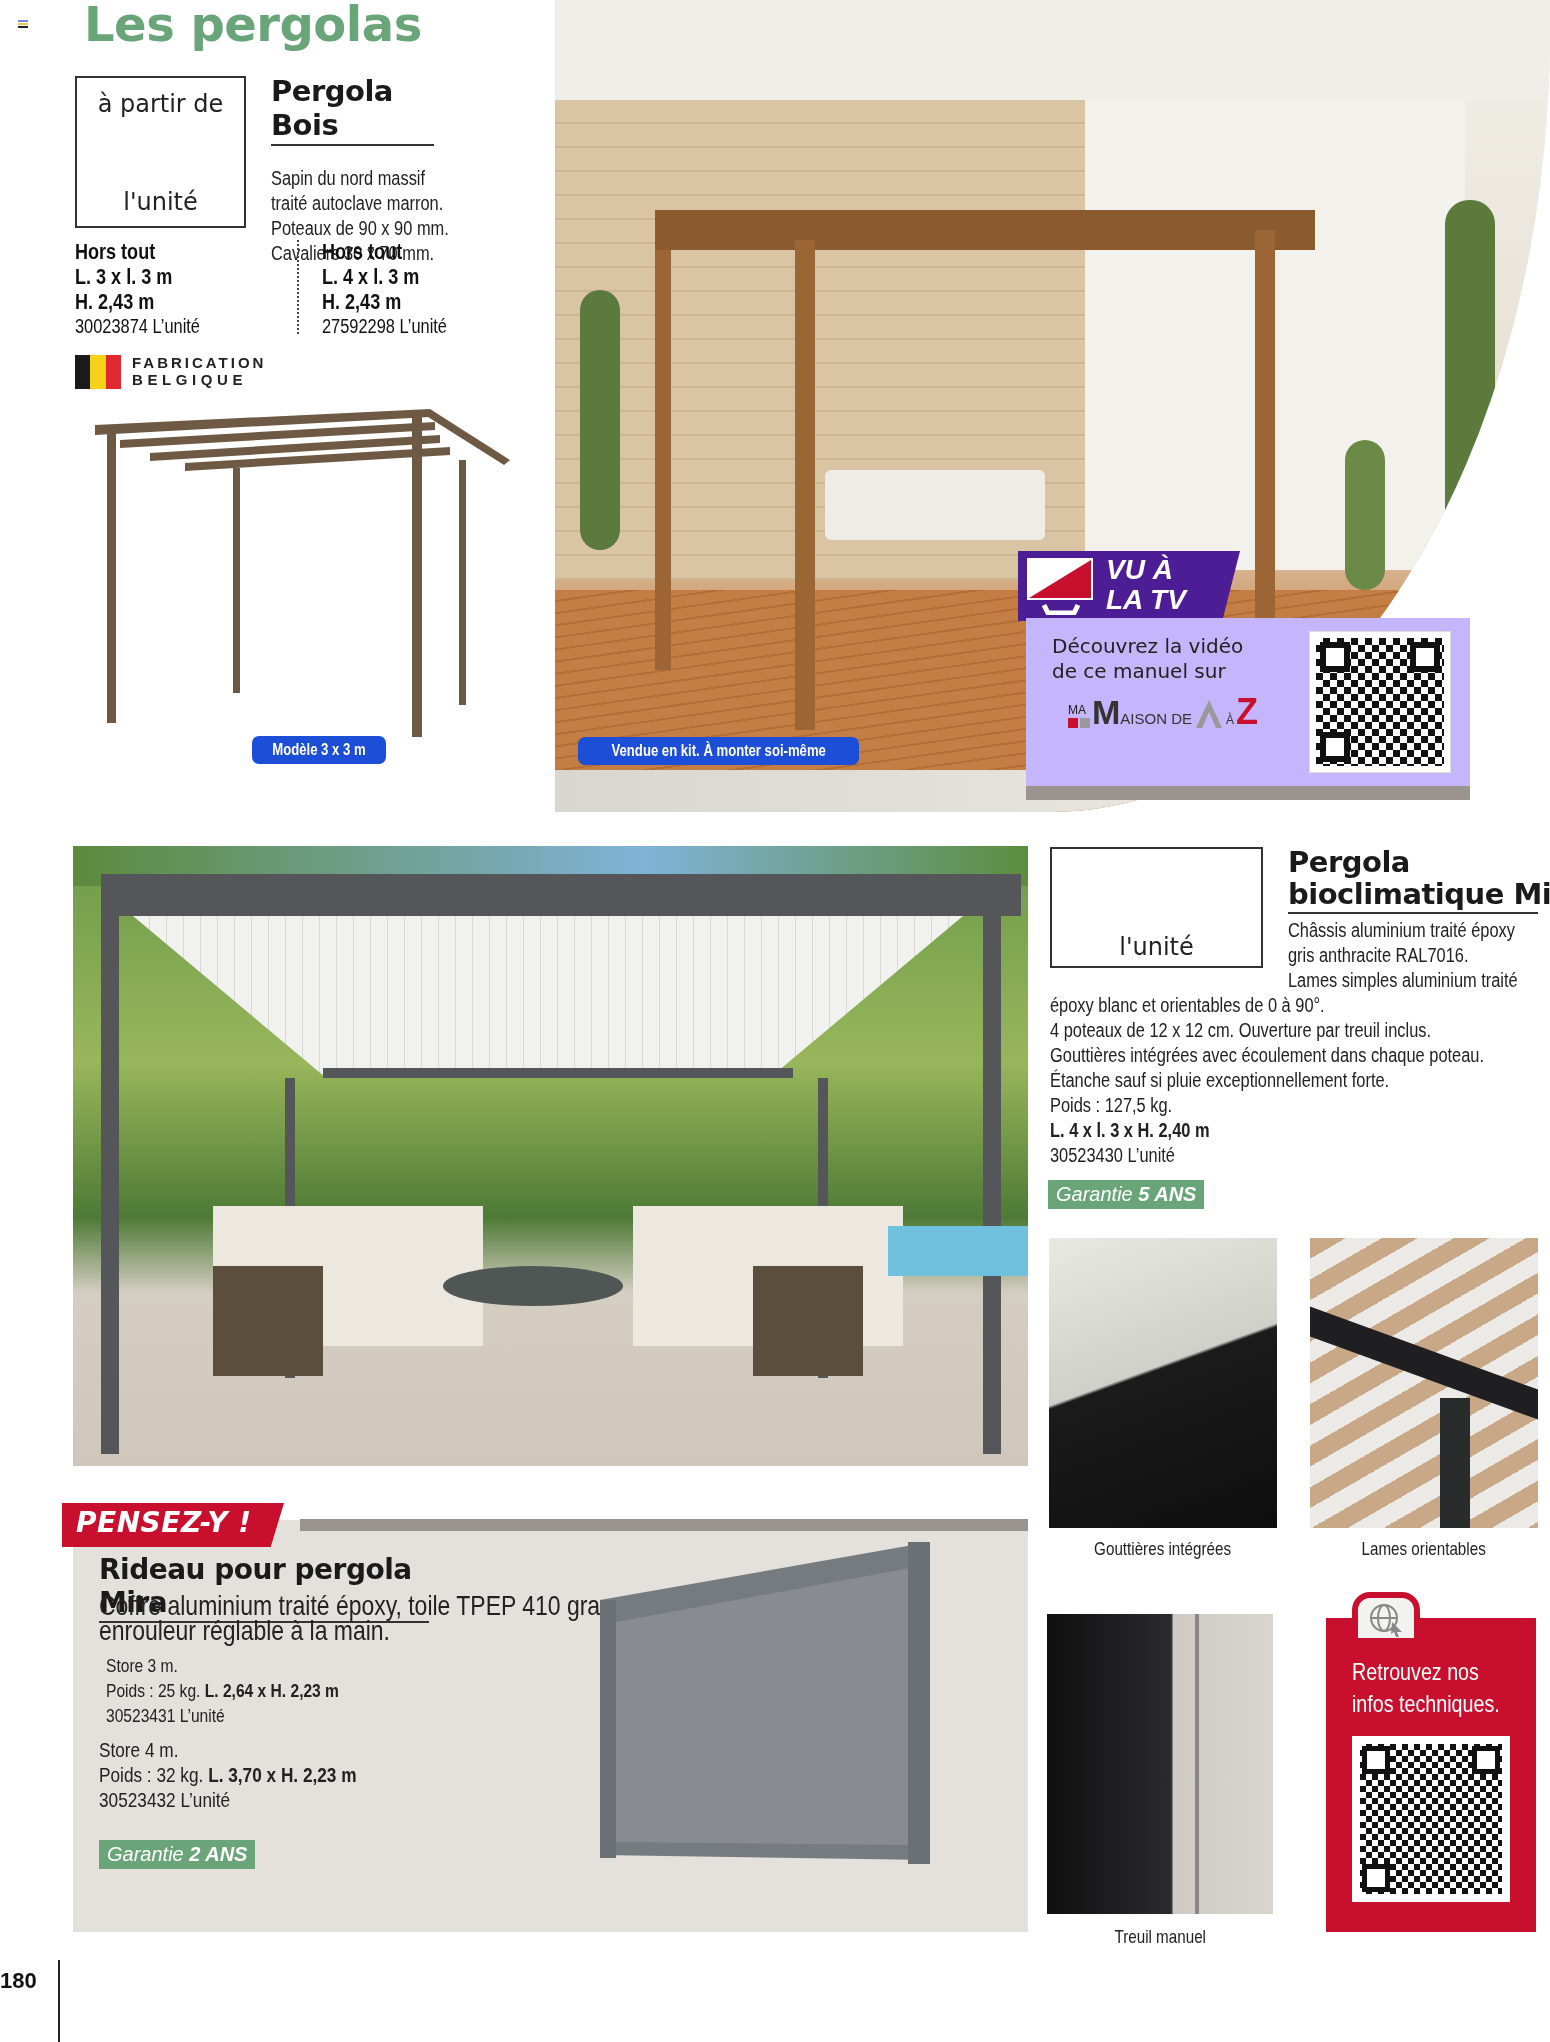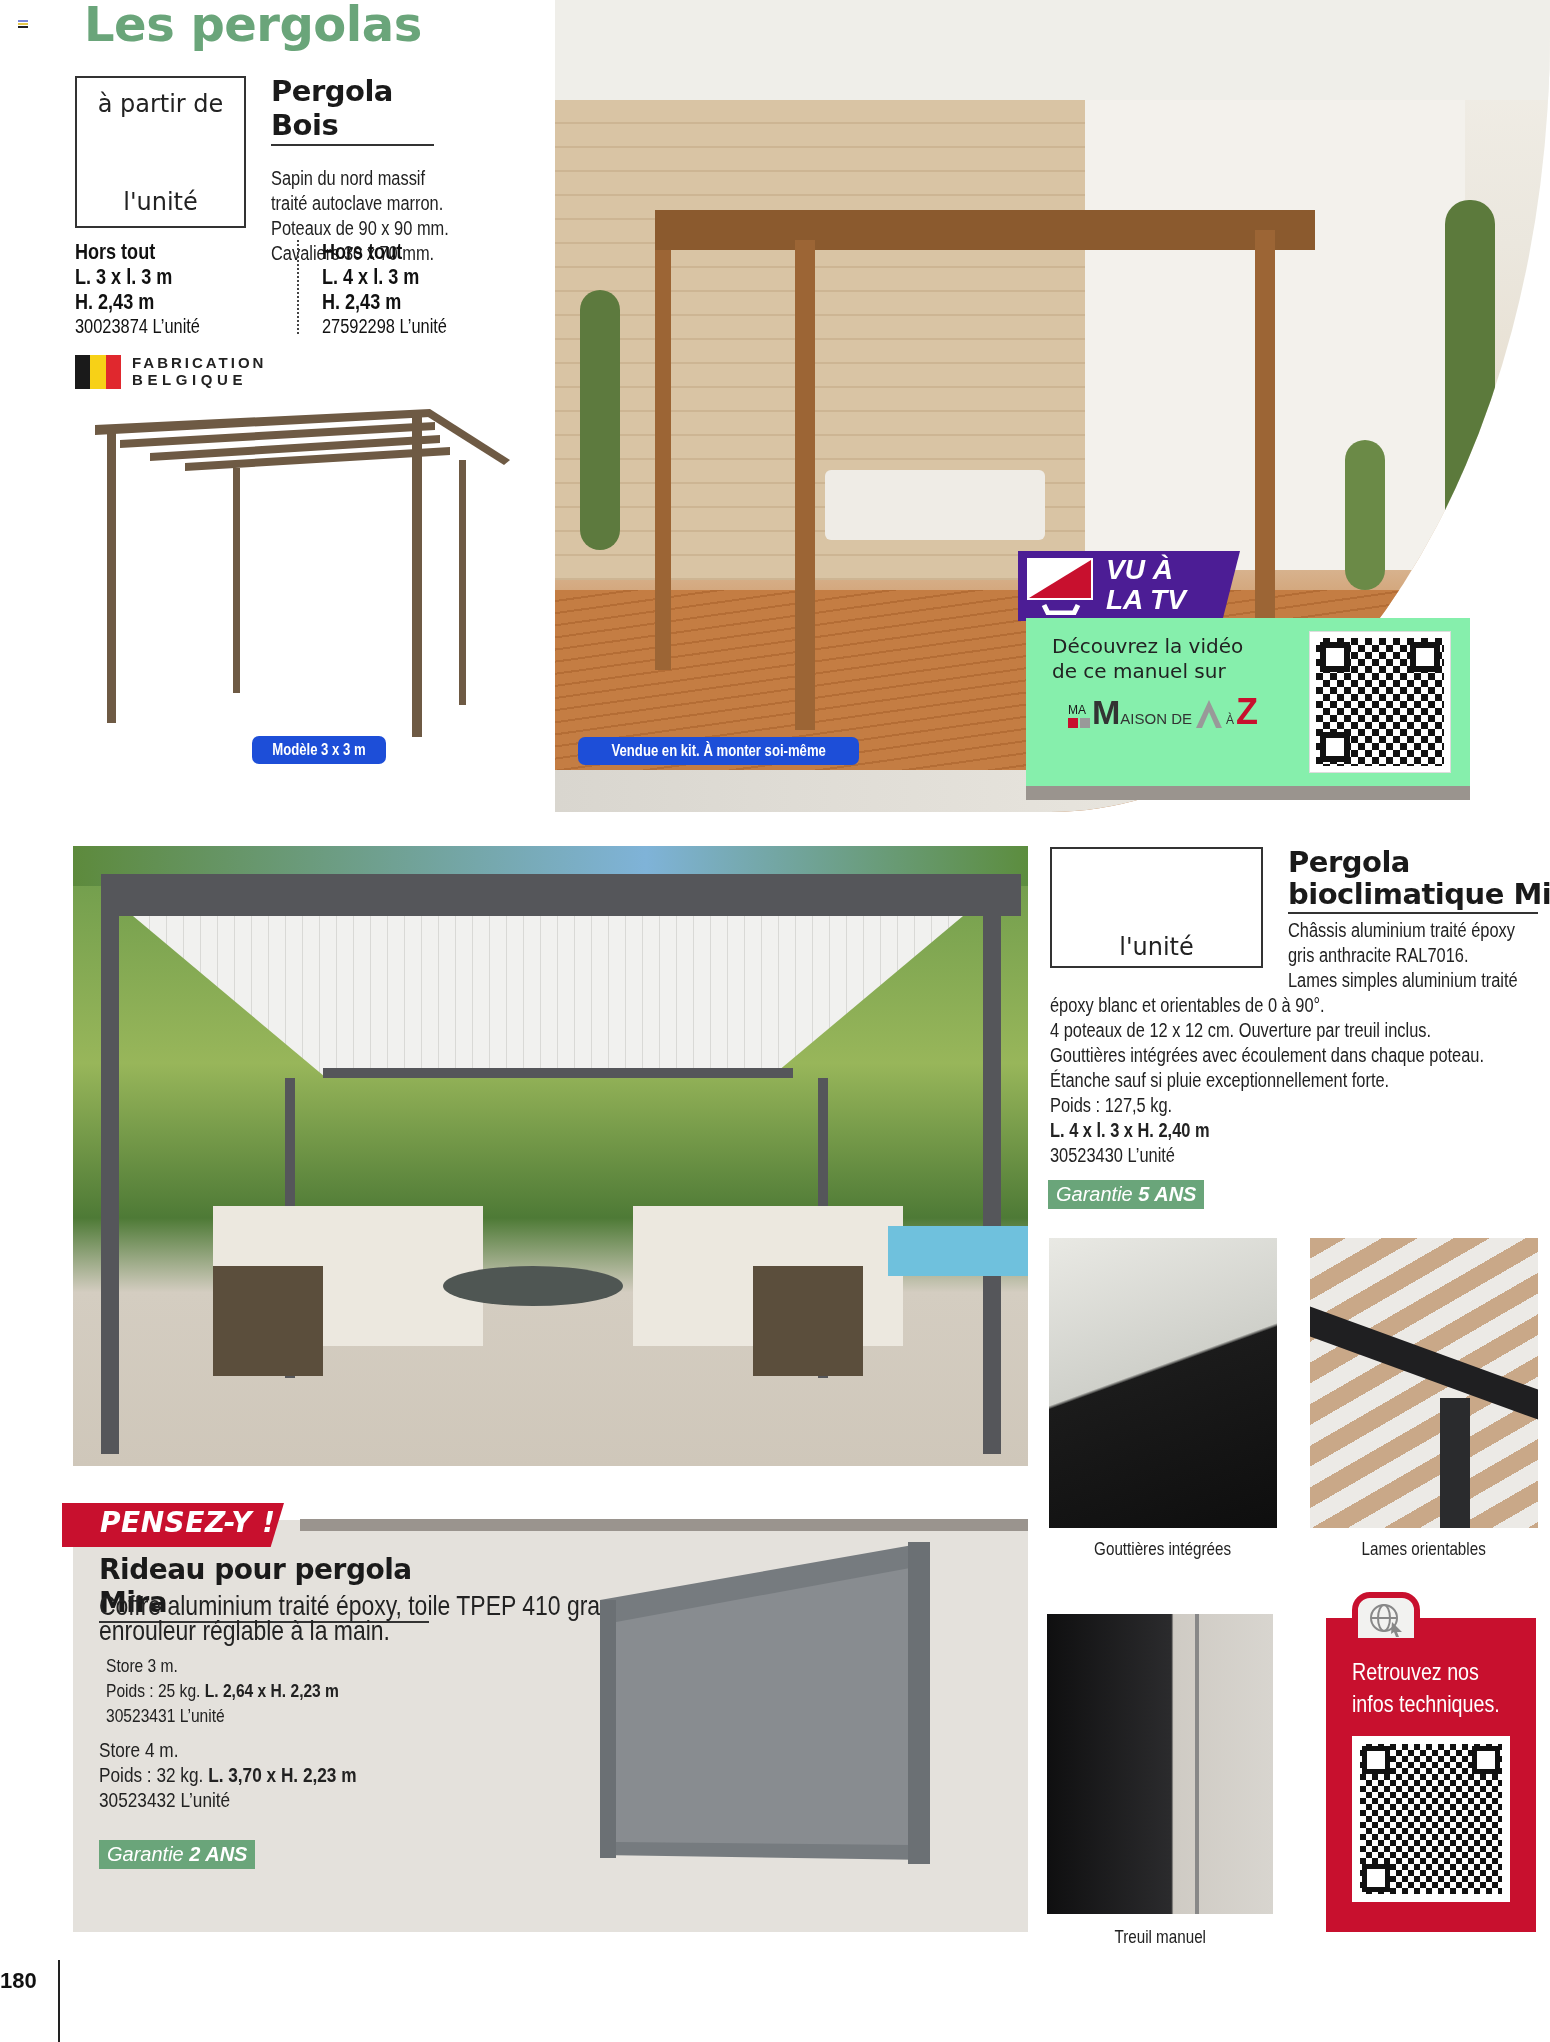--- a/index.html
+++ b/index.html
@@ -133,21 +133,21 @@
   <svg class="abs" style="left:8px;top:6px;" width="70" height="58" viewBox="0 0 70 58">
     <rect x="3" y="3" width="62" height="38" fill="#fff" stroke="#fff" stroke-width="4"></rect>
     <polygon points="3,41 65,3 65,41" fill="#c8102e"></polygon>
     <path d="M18 48 L22 56 L48 56 L52 48" fill="none" stroke="#fff" stroke-width="5"></path>
   </svg>
   <div class="abs" style="left:88px;top:4px;color:#fff;font-weight:700;font-style:italic;font-size:28px;line-height:30px;">
     <div>VU À</div>
     <div>LA TV</div>
   </div>
 </div>
-<div class="abs" style="left:1026px;top:618px;width:444px;height:182px;background:#86efac;">
+<div class="abs" style="left:1026px;top:618px;width:444px;height:182px;background:#c4b5fd;">
   <div class="abs" style="left:26px;top:16px;font-size:20px;line-height:25px;color:#222;font-family:'DejaVu Sans',sans-serif;">
     <div>Découvrez la vidéo</div>
     <div>de ce manuel sur</div>
   </div>
   <div class="abs" style="left:26px;top:70px;height:40px;display:flex;align-items:flex-end;margin-left:16px;">
     <div style="display:flex;flex-direction:column;align-items:flex-start;margin-right:2px;">
       <span style="font-size:12px;line-height:12px;">MA</span>
       <span style="display:flex;gap:2px;margin-top:2px;">
           <i style="width:10px;height:10px;background:#c8102e;display:block"></i>
           <i style="width:10px;height:10px;background:#999;display:block"></i>
@@ -242,21 +242,21 @@
   <div class="abs" style="left:26px;top:118px;width:158px;height:166px;background:repeating-conic-gradient(#111 0 25%,#fff 0 50%) 0 0/12px 12px;border:8px solid #fff;">
     <div class="abs" style="left:2px;top:2px;width:28px;height:28px;border:5px solid #111;background:#fff;"></div>
     <div class="abs" style="right:2px;top:2px;width:28px;height:28px;border:5px solid #111;background:#fff;"></div>
     <div class="abs" style="left:2px;bottom:2px;width:28px;height:28px;border:5px solid #111;background:#fff;"></div>
   </div>
 </div>
 
 <div class="abs" style="left:73px;top:1520px;width:955px;height:412px;background:#e4e1dc;"></div>
 <div class="abs" style="left:300px;top:1519px;width:728px;height:12px;background:#9a948e;"></div>
 <div class="abs" style="left:62px;top:1503px;width:222px;height:44px;background:#c8102e;clip-path:polygon(0 0,100% 0,94% 100%,0 100%);">
-  <div style="color:#fff;font-weight:700;font-style:italic;font-size:28px;padding:3px 0 0 14px;font-family:'DejaVu Sans',sans-serif;letter-spacing:0.5px;margin-left:24px;">PENSEZ-Y !</div>
+  <div style="color:#fff;font-weight:700;font-style:italic;font-size:28px;padding:3px 0 0 14px;font-family:'DejaVu Sans',sans-serif;letter-spacing:0.5px;">PENSEZ-Y !</div>
 </div>
 
 <div class="abs prod-title" style="left:99px;top:1553px;width:330px;font-size:28px;">Rideau pour pergola Mira</div>
 <div class="abs desc" style="left:99px;top:1593px;font-size:28px;">
   <span class="n">Coffre aluminium traité époxy, toile TPEP 410 grammes,</span>
   <span class="n">enrouleur réglable à la main.</span>
 </div>
 <div class="abs desc" style="left:106px;top:1653px;font-size:19px;">
   <span class="n">Store 3 m.</span>
   <span class="n"><span>Poids : 25 kg.</span> <b>L. 2,64 x H. 2,23 m</b></span>

